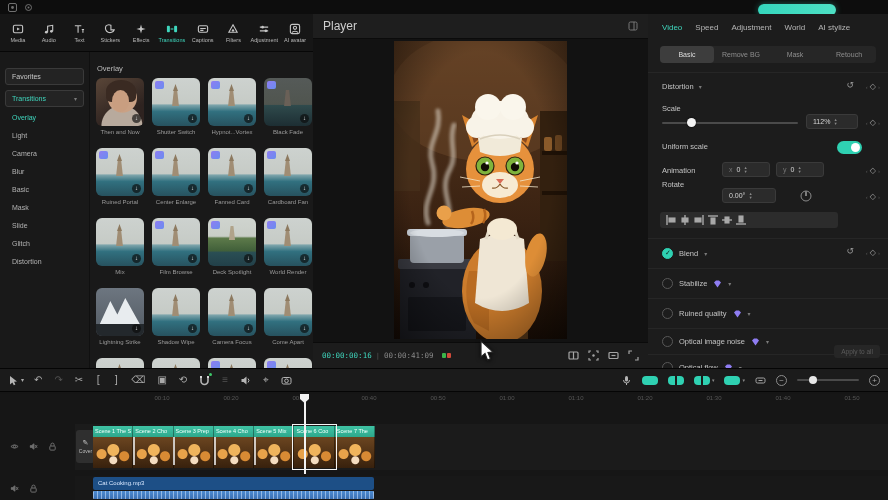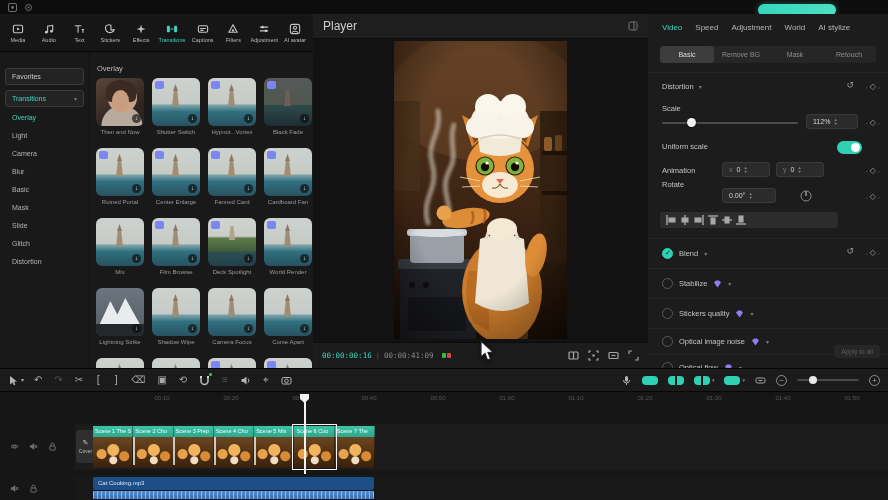--- a/index.html
+++ b/index.html
@@ -659,21 +659,21 @@
       <span class="row-label">Stabilize</span>
       <svg class="gem" viewBox="0 0 9 8">
           <path d="M1 2.5 L3 0.5 H6 L8 2.5 L4.5 7.5 Z" fill="#8f7df2"></path>
         </svg>
       <span class="caret">▾</span>
     </div>
     <div class="hline" style="top:284px"></div>
 
     <div class="sec-row" style="top:294px">
       <span class="chk"></span>
-      <span class="row-label">Stickers quality</span>
+      <span class="row-label">Ruined quality</span>
       <svg class="gem" viewBox="0 0 9 8">
           <path d="M1 2.5 L3 0.5 H6 L8 2.5 L4.5 7.5 Z" fill="#8f7df2"></path>
         </svg>
       <span class="caret">▾</span>
     </div>
     <div class="hline" style="top:314px"></div>
 
     <div class="sec-row" style="top:322px">
       <span class="chk"></span>
       <span class="row-label">Optical image noise</span>

